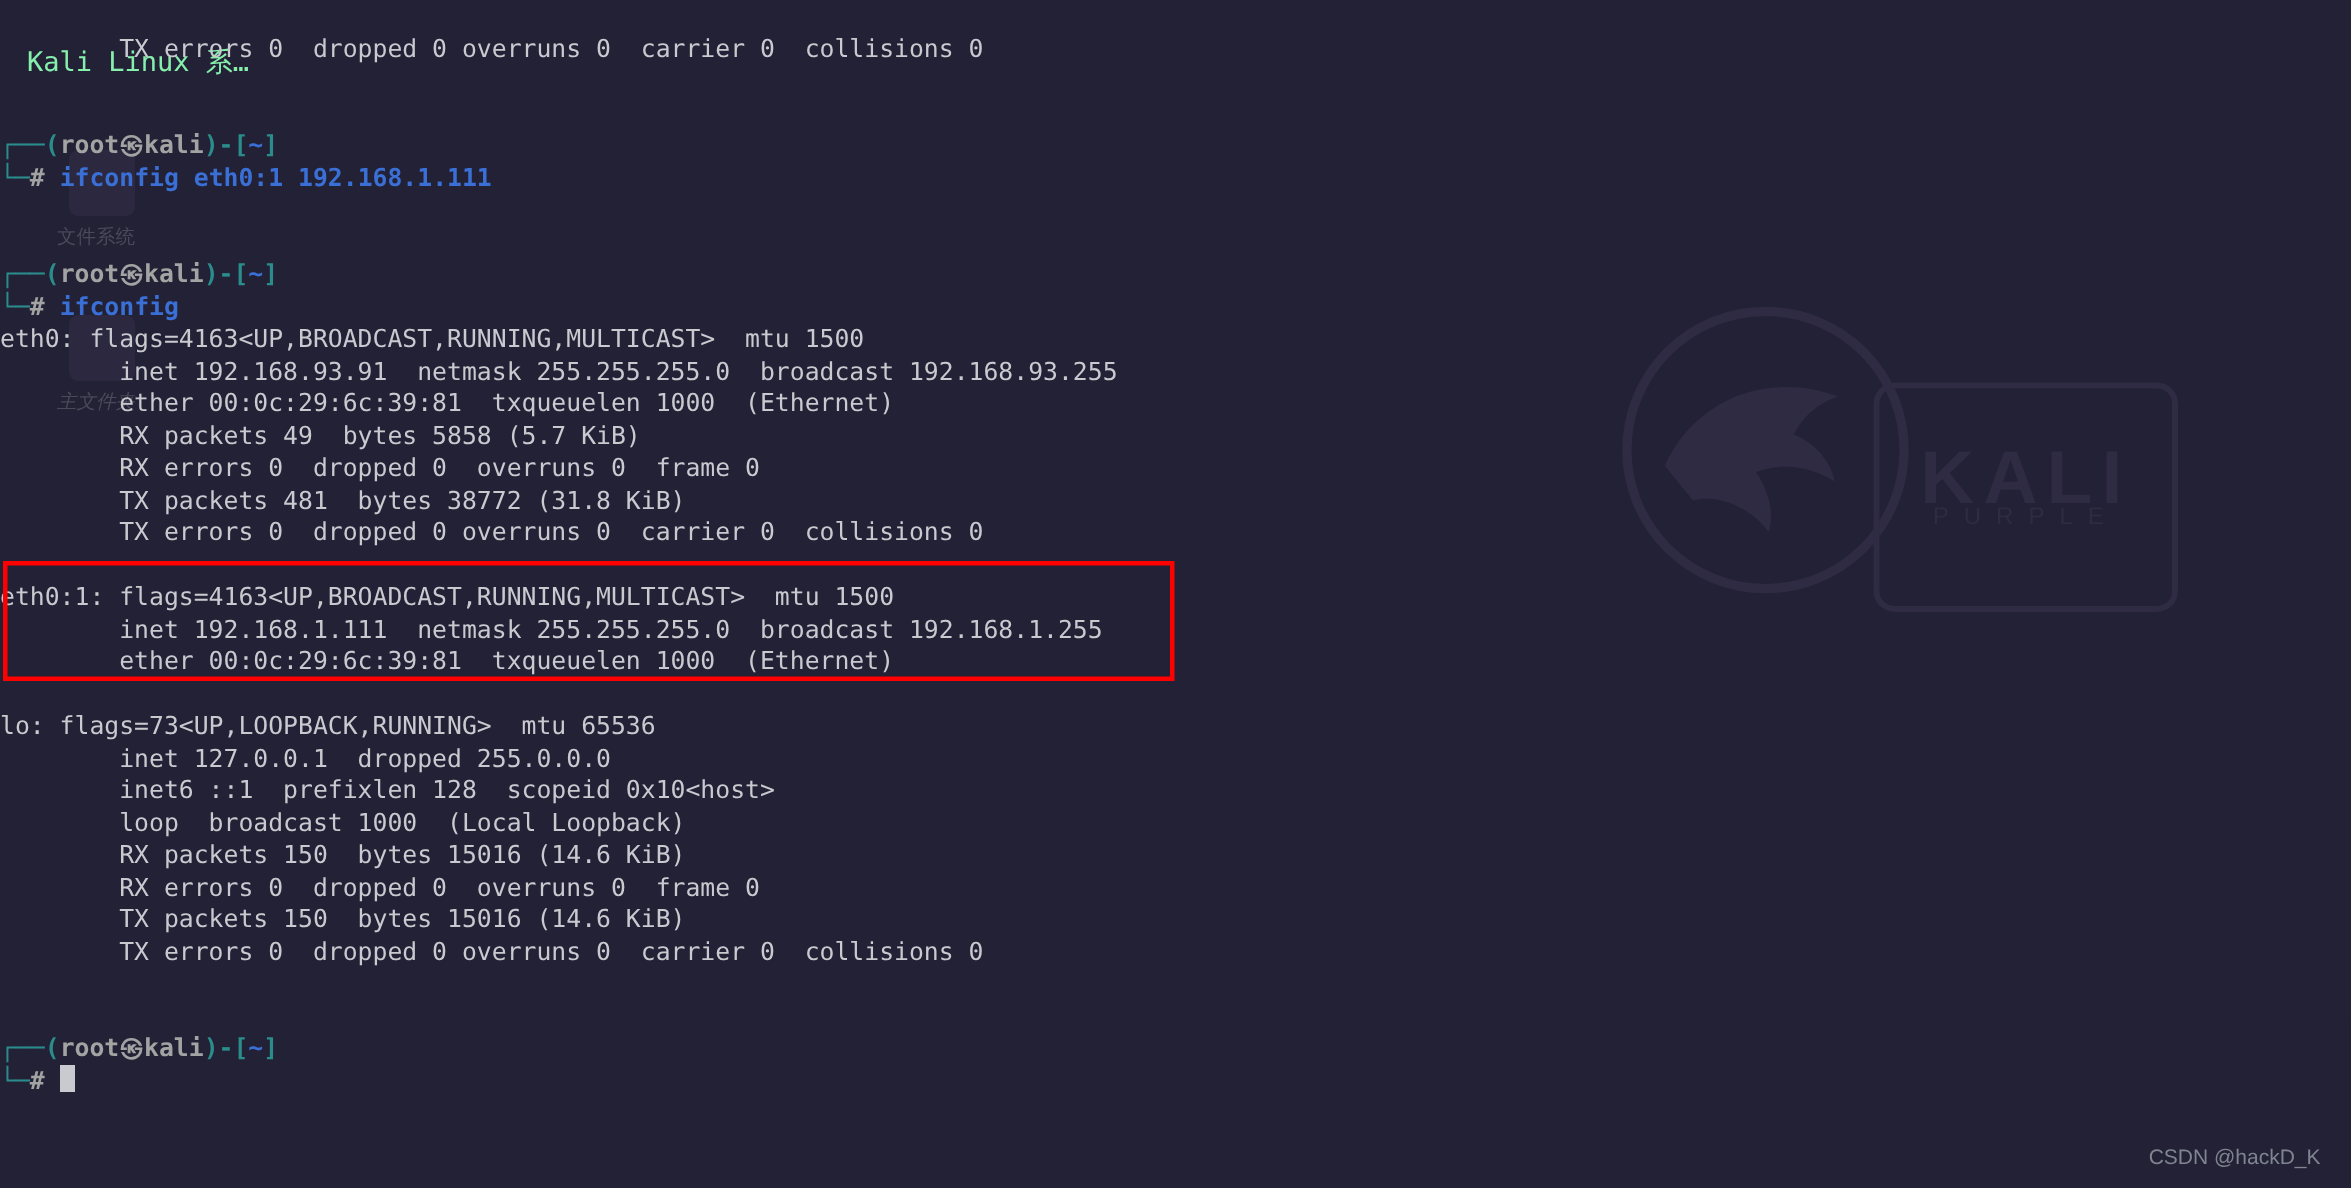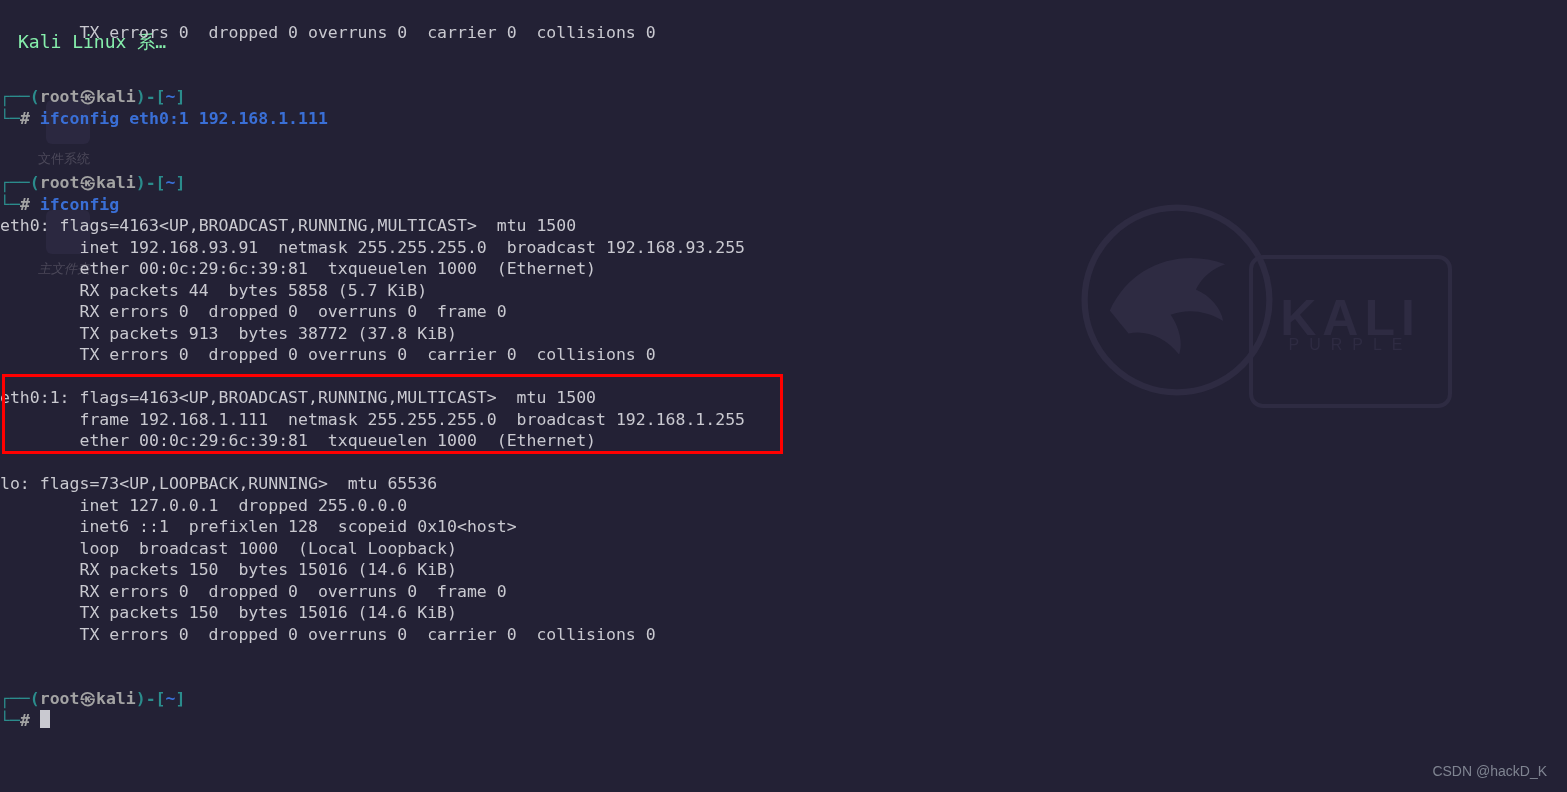--- a/index.html
+++ b/index.html
@@ -64,27 +64,27 @@
 
 <span class="c-teal">┌──</span><span class="c-teal">(</span><span class="c-red">root</span><span class="c-red">㉿</span><span class="c-red">kali</span><span class="c-teal">)</span><span class="c-teal">-[</span><span class="c-blue">~</span><span class="c-teal">]</span>
 <span class="c-teal">└─</span><span class="c-red">#</span> <span class="c-blue">ifconfig eth0:1 192.168.1.111</span>
 
 
 <span class="c-teal">┌──</span><span class="c-teal">(</span><span class="c-red">root</span><span class="c-red">㉿</span><span class="c-red">kali</span><span class="c-teal">)</span><span class="c-teal">-[</span><span class="c-blue">~</span><span class="c-teal">]</span>
 <span class="c-teal">└─</span><span class="c-red">#</span> <span class="c-blue">ifconfig</span>
 <span>eth0: flags=4163&lt;UP,BROADCAST,RUNNING,MULTICAST&gt;  mtu 1500</span>
 <span>        inet 192.168.93.91  netmask 255.255.255.0  broadcast 192.168.93.255</span>
 <span>        ether 00:0c:29:6c:39:81  txqueuelen 1000  (Ethernet)</span>
-<span>        RX packets 44  bytes 5858 (5.7 KiB)</span>
+<span>        RX packets 49  bytes 5858 (5.7 KiB)</span>
 <span>        RX errors 0  dropped 0  overruns 0  frame 0</span>
-<span>        TX packets 913  bytes 38772 (37.8 KiB)</span>
+<span>        TX packets 481  bytes 38772 (31.8 KiB)</span>
 <span>        TX errors 0  dropped 0 overruns 0  carrier 0  collisions 0</span>
 
 <span>eth0:1: flags=4163&lt;UP,BROADCAST,RUNNING,MULTICAST&gt;  mtu 1500</span>
-<span>        frame 192.168.1.111  netmask 255.255.255.0  broadcast 192.168.1.255</span>
+<span>        inet 192.168.1.111  netmask 255.255.255.0  broadcast 192.168.1.255</span>
 <span>        ether 00:0c:29:6c:39:81  txqueuelen 1000  (Ethernet)</span>
 
 <span>lo: flags=73&lt;UP,LOOPBACK,RUNNING&gt;  mtu 65536</span>
 <span>        inet 127.0.0.1  dropped 255.0.0.0</span>
 <span>        inet6 ::1  prefixlen 128  scopeid 0x10&lt;host&gt;</span>
 <span>        loop  broadcast 1000  (Local Loopback)</span>
 <span>        RX packets 150  bytes 15016 (14.6 KiB)</span>
 <span>        RX errors 0  dropped 0  overruns 0  frame 0</span>
 <span>        TX packets 150  bytes 15016 (14.6 KiB)</span>
 <span>        TX errors 0  dropped 0 overruns 0  carrier 0  collisions 0</span>

